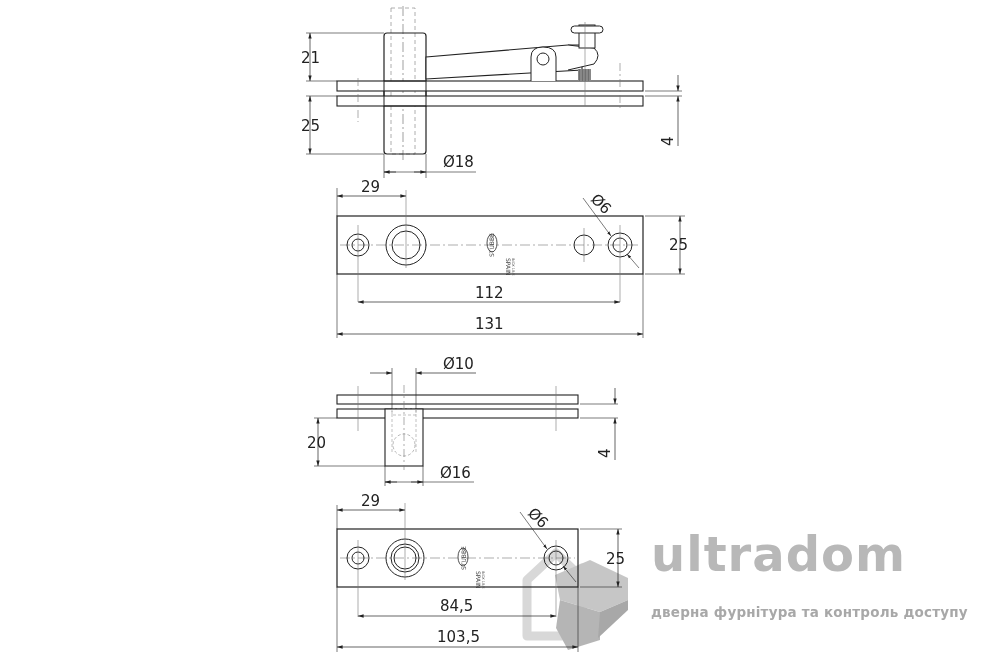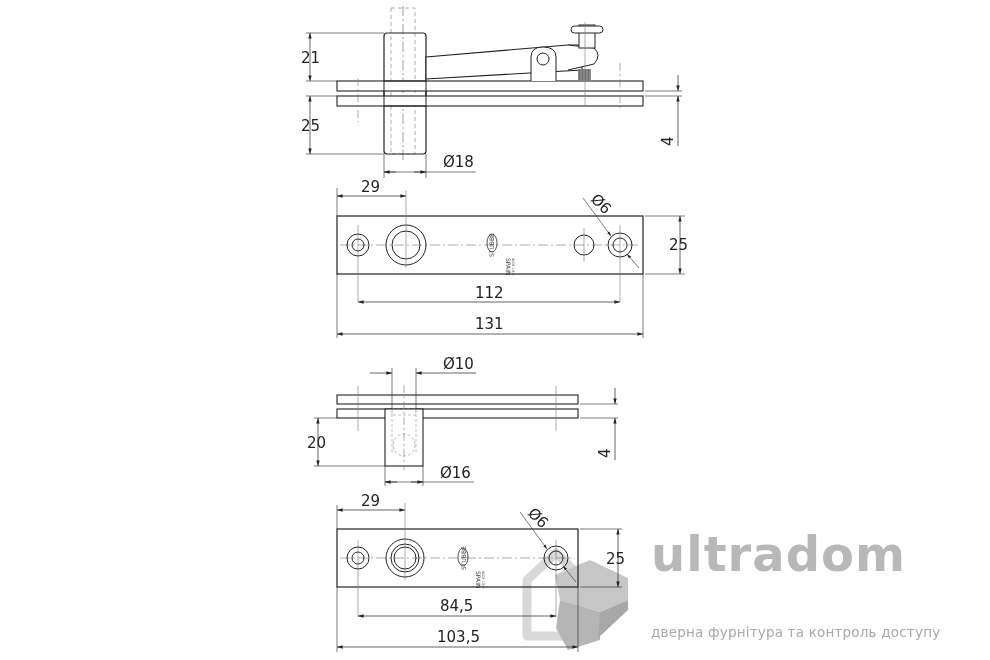--- a/index.html
+++ b/index.html
@@ -4,22 +4,22 @@
 <style>
   html, body { margin: 0; padding: 0; background: #ffffff; }
   body { width: 990px; height: 660px; position: relative; overflow: hidden;
          font-family: "DejaVu Sans", sans-serif; }
   #drawing { position: absolute; left: 0; top: 0; }
   .dim { font-family: "DejaVu Sans", sans-serif; font-size: 15px; fill: #222; }
   .stamp { font-family: "DejaVu Sans", sans-serif; font-size: 6px; fill: #444; }
   .stamp-s { font-family: "DejaVu Sans", sans-serif; font-size: 3.5px; fill: #555; }
   .logo-word { position: absolute; left: 651px; top: 530px; font-family: "DejaVu Sans", sans-serif;
                font-size: 48px; font-weight: bold; color: #b8b8b8; letter-spacing: 1px; line-height: 1; }
-  .logo-tag { position: absolute; left: 651px; top: 624px; font-family: "DejaVu Sans", sans-serif;
-              font-size: 13.5px; font-weight: normal; color: #a8a8a8; letter-spacing: 0.2px; }
+  .logo-tag { position: absolute; left: 651px; top: 604px; font-family: "DejaVu Sans", sans-serif;
+              font-size: 13.5px; font-weight: bold; color: #a8a8a8; letter-spacing: 0.2px; }
 </style>
 </head>
 <body>
 
 <svg id="drawing" width="990" height="660" viewBox="0 0 990 660" xmlns="http://www.w3.org/2000/svg">
   <defs>
     <marker id="arr" viewBox="0 0 10 10" refX="10" refY="5" markerWidth="8" markerHeight="8" orient="auto-start-reverse">
       <path d="M0,2 L10,5 L0,8 z" fill="#222"></path>
     </marker>
     <pattern id="thread" width="3" height="3" patternUnits="userSpaceOnUse">

